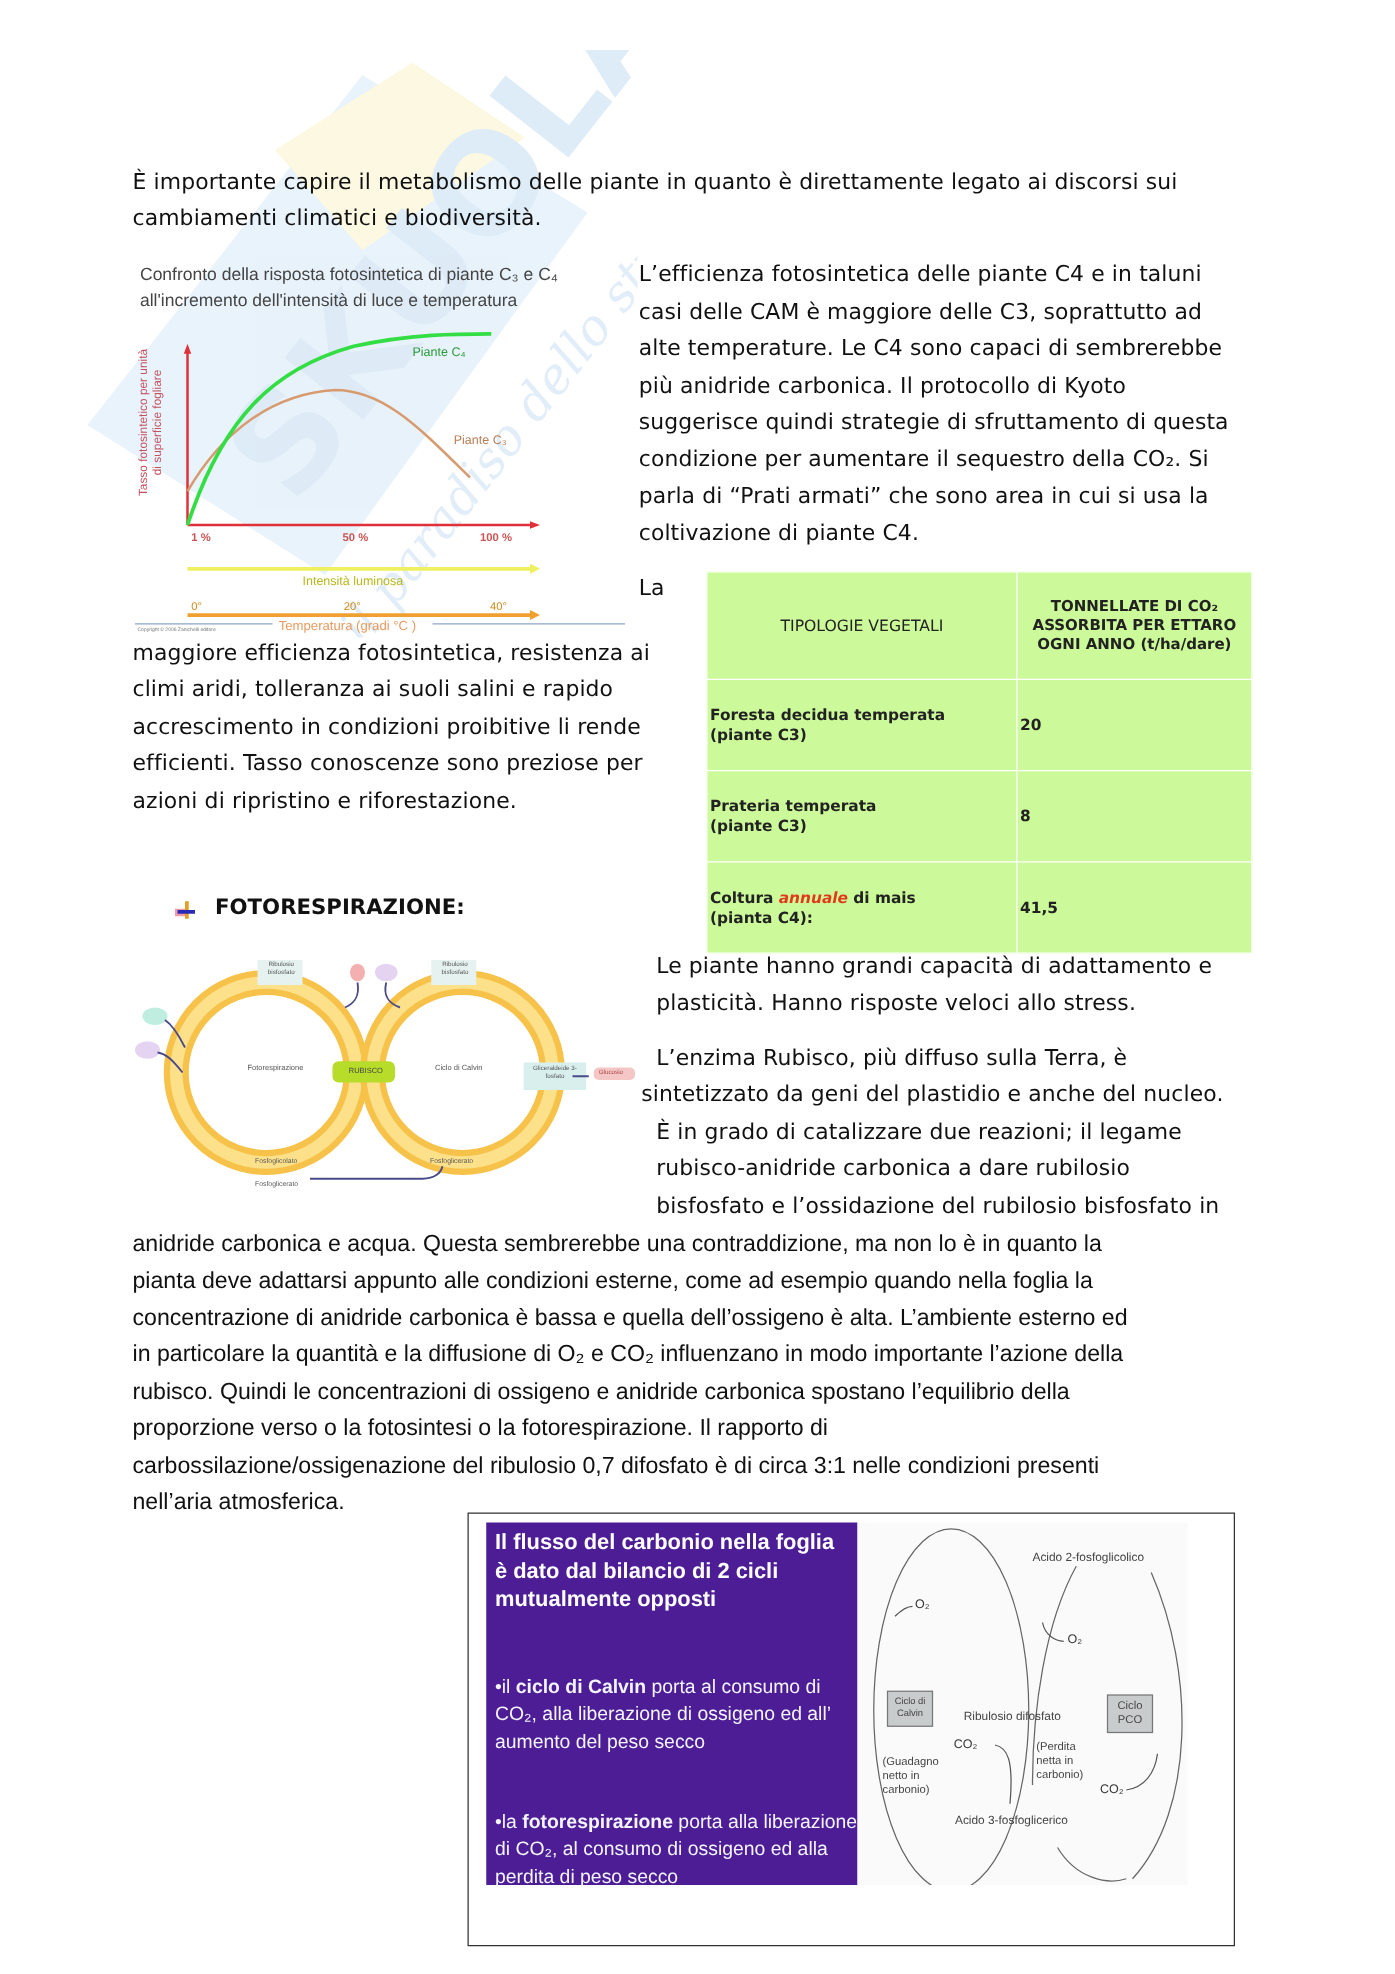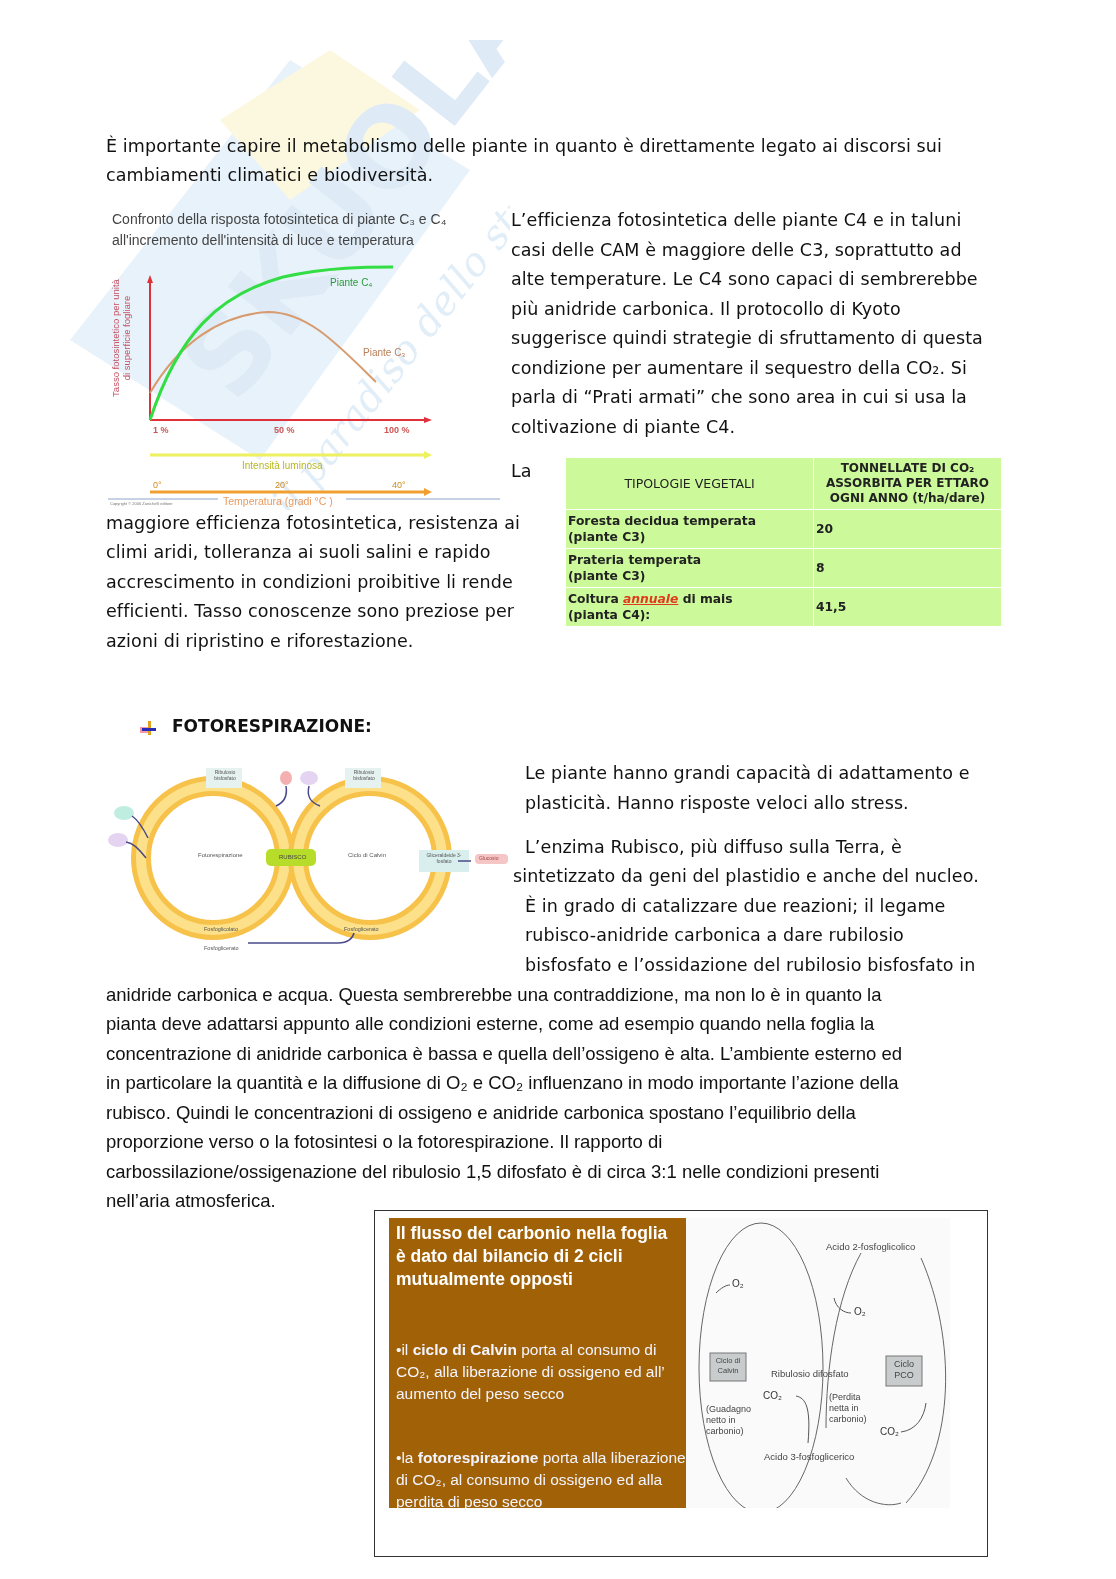--- a/index.html
+++ b/index.html
@@ -11,34 +11,34 @@
   
   .wm { position:absolute; left:30px; top:40px; width:480px; height:470px; pointer-events:none; }
 
   
   .chart { position:absolute; left:108px; top:205px; width:395px; height:305px; }
   .chart-title { position:absolute; left:4px; top:4px; font-size:14px; line-height:21px; color:#444; }
 
   
   .ctab { position:absolute; left:565px; top:457px; width:437px; border-collapse:collapse; background:#ccfa9a;
           font-family:"DejaVu Sans", sans-serif; font-size:12.3px; font-weight:bold; color:#222; }
-  .ctab td, .ctab th { border:1px solid #fff; padding:2px 2px; }
+  .ctab td, .ctab th { border:1px solid #fff; padding:19px 2px; }
   .ctab th { font-weight:normal; font-size:12.5px; height:47px; }
   .ctab th.h2 { font-weight:bold; font-size:12px; line-height:15px; }
   .ctab td.v { text-align:left; width:183px; }
   .ctab tr.r td { height:34px; line-height:16px; }
-  .red { color:#e03a1a; font-style:italic;text-decoration:underline; }
+  .red { color:#e03a1a; font-style:italic; }
 
   .heading { position:absolute; left:140px; top:716px; font-family:"DejaVu Sans", sans-serif; font-weight:bold; font-size:17px; }
   .bullet-icon { position:absolute; left:140px; top:719px; width:18px; height:18px; }
 
   .cycle { position:absolute; left:108px; top:758px; width:404px; height:200px; }
 
   .frame { position:absolute; left:374px; top:1210px; width:612px; height:345px; border:1px solid #333; }
-  .blue { position:absolute; left:14px; top:7px; width:297px; height:290px; background:#a16207; color:#fff;
+  .blue { position:absolute; left:14px; top:7px; width:297px; height:290px; background:#4c1d95; color:#fff;
           font-family:"Liberation Sans Narrow","Liberation Sans", sans-serif; }
   .blue .t { position:absolute; left:7px; top:4px; font-size:17.5px; font-weight:bold; line-height:23px; width:285px; }
   .blue .b { position:absolute; left:7px; font-size:15.5px; line-height:22px; width:290px; color:#f4f4ff; }
   .flux { position:absolute; left:311px; top:7px; width:264px; height:290px; background:#fafafa; }
 </style>
 </head>
 <body>
 
 <svg class="wm" viewBox="0 0 480 470">
   <g opacity="0.55">
@@ -199,21 +199,21 @@
   <div class="p" style="left:513px;top:862px;">sintetizzato da geni del plastidio e anche del nucleo.</div>
   <div class="p" style="left:525px;top:892px;">È in grado di catalizzare due reazioni; il legame</div>
   <div class="p" style="left:525px;top:921px;">rubisco-anidride carbonica a dare rubilosio</div>
   <div class="p" style="left:525px;top:951px;">bisfosfato e l’ossidazione del rubilosio bisfosfato in</div>
   <div class="pc" style="left:106px;top:980px;">anidride carbonica e acqua. Questa sembrerebbe una contraddizione, ma non lo è in quanto la</div>
   <div class="pc" style="left:106px;top:1009px;">pianta deve adattarsi appunto alle condizioni esterne, come ad esempio quando nella foglia la</div>
   <div class="pc" style="left:106px;top:1039px;">concentrazione di anidride carbonica è bassa e quella dell’ossigeno è alta. L’ambiente esterno ed</div>
   <div class="pc" style="left:106px;top:1068px;">in particolare la quantità e la diffusione di O₂ e CO₂ influenzano in modo importante l’azione della</div>
   <div class="pc" style="left:106px;top:1098px;">rubisco. Quindi le concentrazioni di ossigeno e anidride carbonica spostano l’equilibrio della</div>
   <div class="pc" style="left:106px;top:1127px;">proporzione verso o la fotosintesi o la fotorespirazione. Il rapporto di</div>
-  <div class="pc" style="left:106px;top:1157px;">carbossilazione/ossigenazione del ribulosio 1,5 difosfato è di circa 3:1 nelle condizioni presenti</div>
+  <div class="pc" style="left:106px;top:1157px;">carbossilazione/ossigenazione del ribulosio 0,7 difosfato è di circa 3:1 nelle condizioni presenti</div>
   <div class="pc" style="left:106px;top:1186px;">nell’aria atmosferica.</div>
 </div>
 
 <div class="frame">
   <div class="blue">
     <div class="t">Il flusso del carbonio nella foglia è dato dal bilancio di 2 cicli mutualmente opposti</div>
     <div class="b" style="top:121px;"><span>•il </span><b>ciclo di Calvin</b><span> porta al consumo di CO₂, alla liberazione di ossigeno ed all’ aumento del peso secco</span></div>
     <div class="b" style="top:229px;"><span>•la </span><b>fotorespirazione</b><span> porta alla liberazione di CO₂, al consumo di ossigeno ed alla perdita di peso secco</span></div>
   </div>
   <div class="flux">

